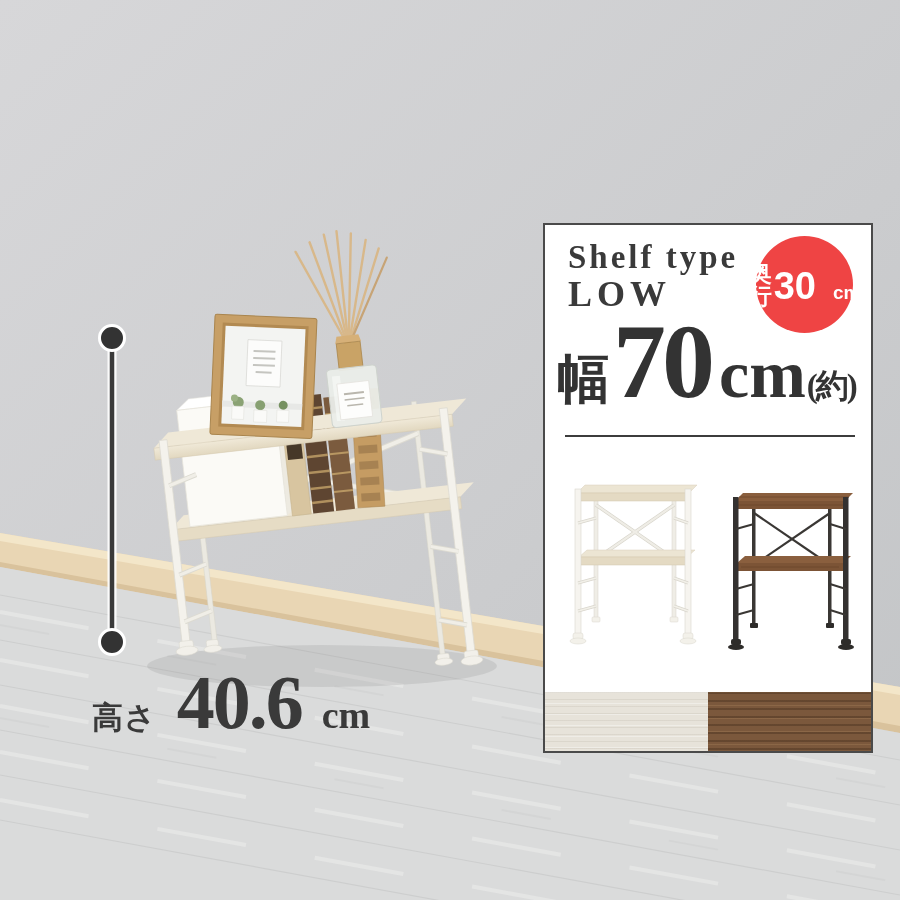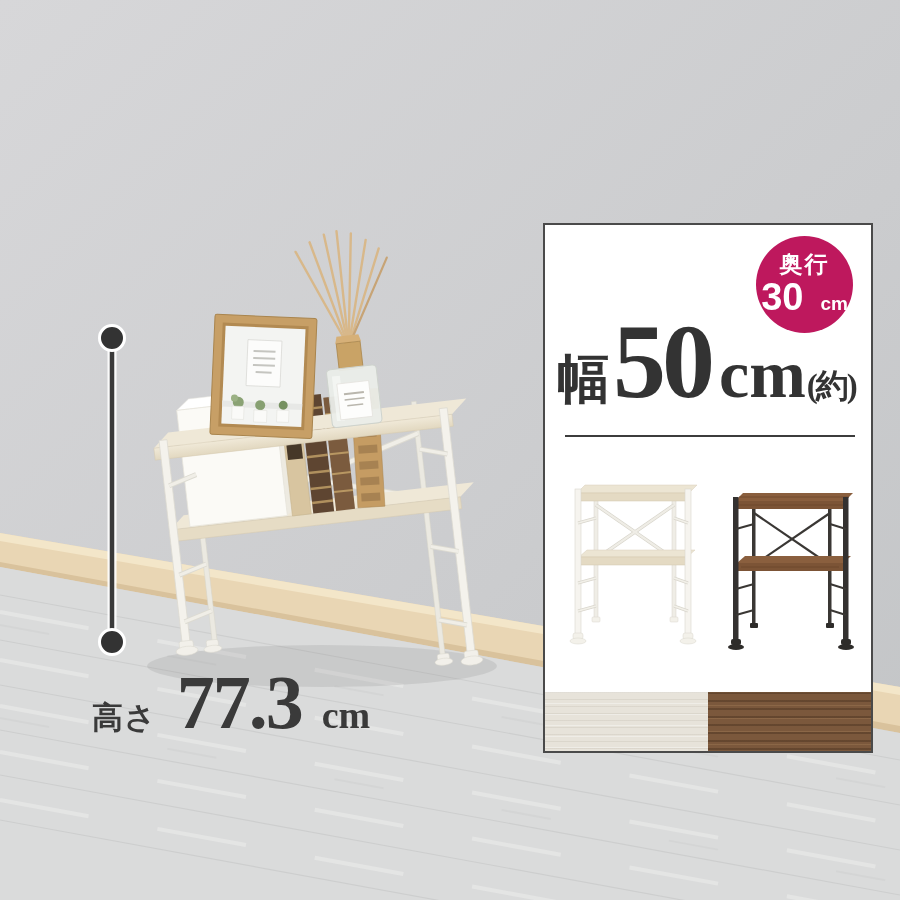--- a/index.html
+++ b/index.html
@@ -17,21 +17,21 @@
 
   
   .panel{position:absolute;left:543px;top:223px;width:330px;height:530px;background:#ffffff;
     border:2px solid #4a4a4a;box-sizing:border-box;color:#333;}
   .panel-title{position:absolute;left:23px;top:14px;
     font-family:"Liberation Serif","DejaVu Serif",serif;font-weight:700;color:#3a3a3a;line-height:1.1;}
   .panel-title .t1{display:block;font-size:33px;letter-spacing:3px;}
   .panel-title .t2{display:block;font-size:36px;letter-spacing:5px;}
 
   .depth-badge{position:absolute;left:211px;top:11px;width:97px;height:97px;border-radius:50%;
-    background:#be185d;color:#ffffff;display:flex;flex-direction:column;align-items:center;justify-content:center;}
+    background:#ef4444;color:#ffffff;display:flex;flex-direction:row;align-items:center;justify-content:center;}
   .depth-badge .b-label{font-size:23px;font-weight:700;letter-spacing:2px;line-height:1;}
   .depth-badge .b-row{display:flex;align-items:baseline;margin-top:3px;gap:16px;}
   .depth-badge .b-value{font-size:38px;font-weight:700;line-height:.95;}
   .depth-badge .b-unit{font-size:19px;font-weight:700;margin-left:1px;}
 
   .width-row{position:absolute;left:12px;top:92px;display:flex;align-items:baseline;
     font-family:"Liberation Serif","DejaVu Serif",serif;font-weight:700;color:#333;white-space:nowrap;}
   .width-row .w-label{font-size:53px;}
   .width-row .w-value{font-size:106px;line-height:.85;letter-spacing:-4px;margin-left:3px;}
   .width-row .w-unit{font-size:68px;margin-left:8px;}
@@ -247,38 +247,42 @@
     <g>
       <line x1="112" y1="338" x2="112" y2="642" stroke="#ffffff" stroke-width="9" opacity="0.9"></line>
       <line x1="112" y1="338" x2="112" y2="642" stroke="#3a3a3a" stroke-width="4.5"></line>
       <circle cx="112" cy="338" r="12.5" fill="#333333" stroke="#ffffff" stroke-width="3"></circle>
       <circle cx="112" cy="642" r="12.5" fill="#333333" stroke="#ffffff" stroke-width="3"></circle>
     </g>
   </svg>
 
   <div class="height-label">
     <span class="h-prefix">高さ</span>
-    <span class="h-value">77.3</span>
+    <span class="h-value">40.6</span>
     <span class="h-unit">cm</span>
   </div>
 
   <div class="panel">
 
+    <div class="panel-title">
+      <span class="t1">Shelf type</span>
+      <span class="t2">LOW</span>
+    </div>
 
     <div class="depth-badge">
       <span class="b-label">奥行</span>
       <span class="b-row">
         <span class="b-value">30</span>
         <span class="b-unit">cm</span>
       </span>
     </div>
 
     <div class="width-row">
       <span class="w-label">幅</span>
-      <span class="w-value">50</span>
+      <span class="w-value">70</span>
       <span class="w-unit">cm</span>
       <span class="w-approx">(約)</span>
     </div>
 
     <div class="divider"></div>
 
     <div class="variants">
 
       <svg class="variant-white" width="140" height="184" viewBox="0 0 140 184">
         <rect x="29" y="16" width="4" height="132" fill="#efede6" stroke="#d6d3c9" stroke-width="0.5"></rect>

